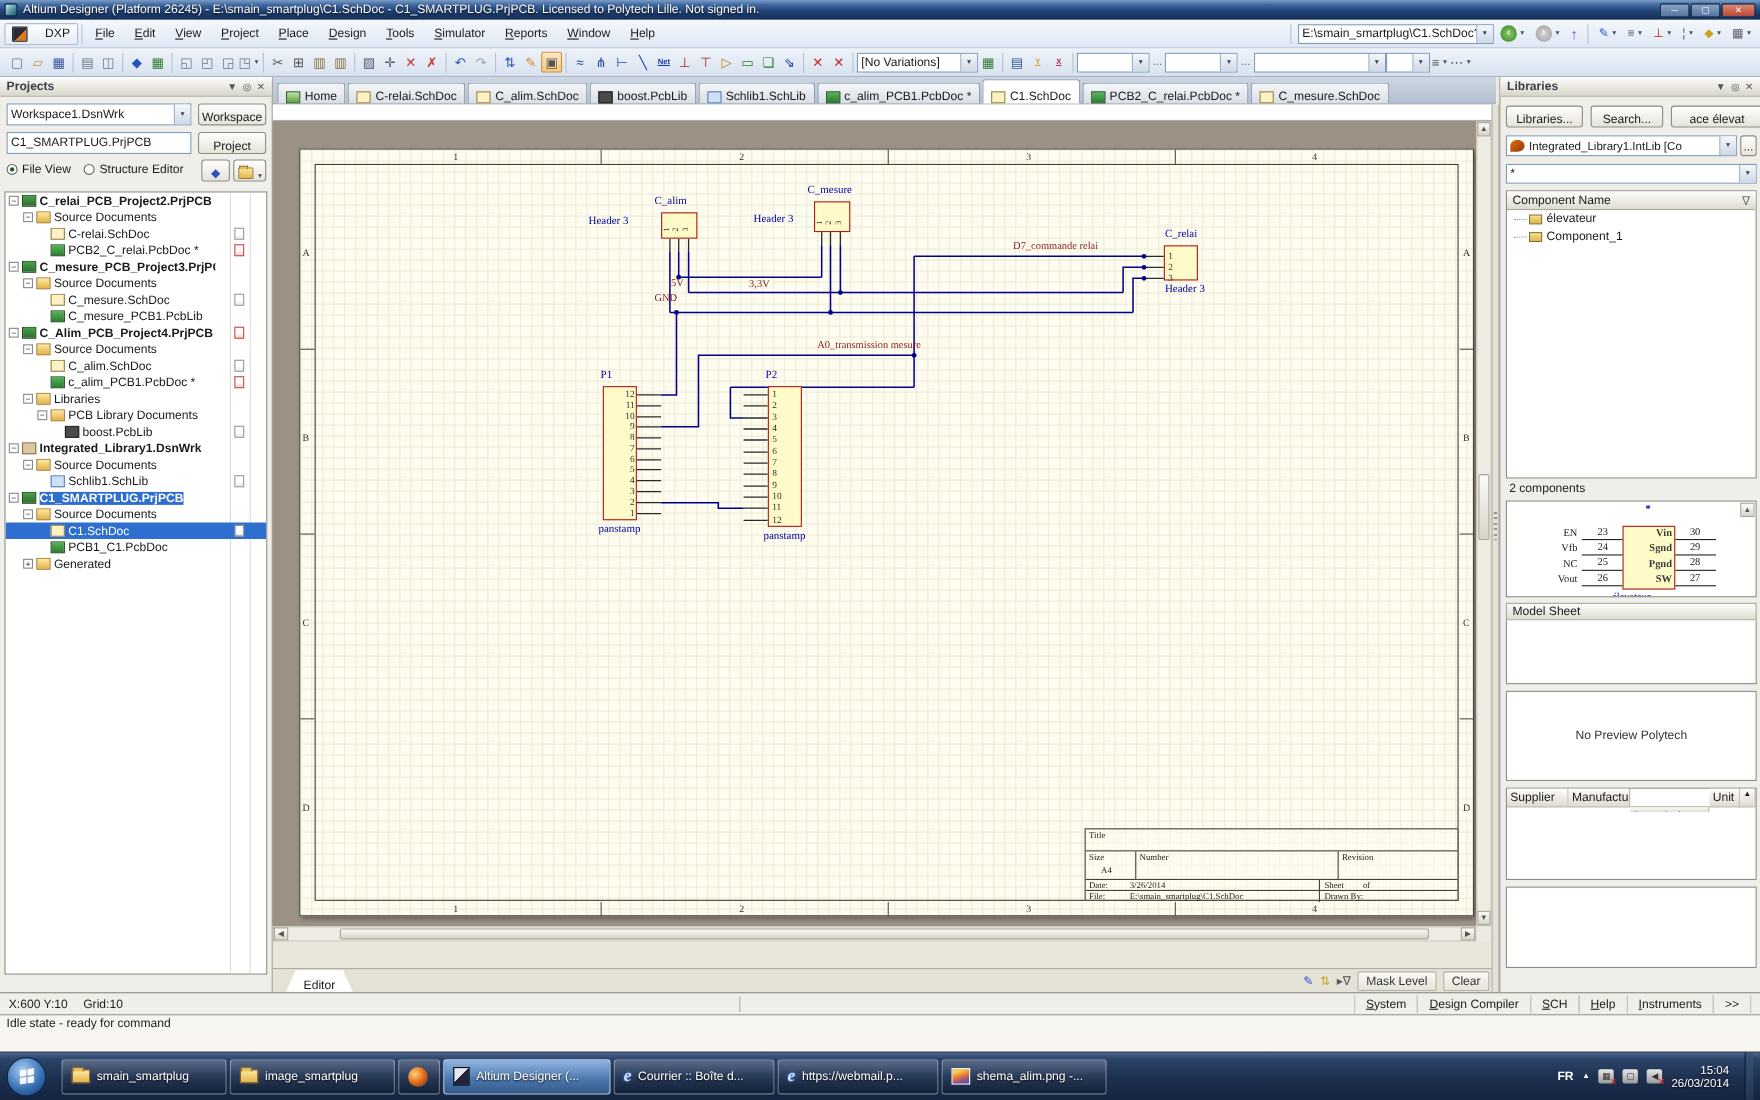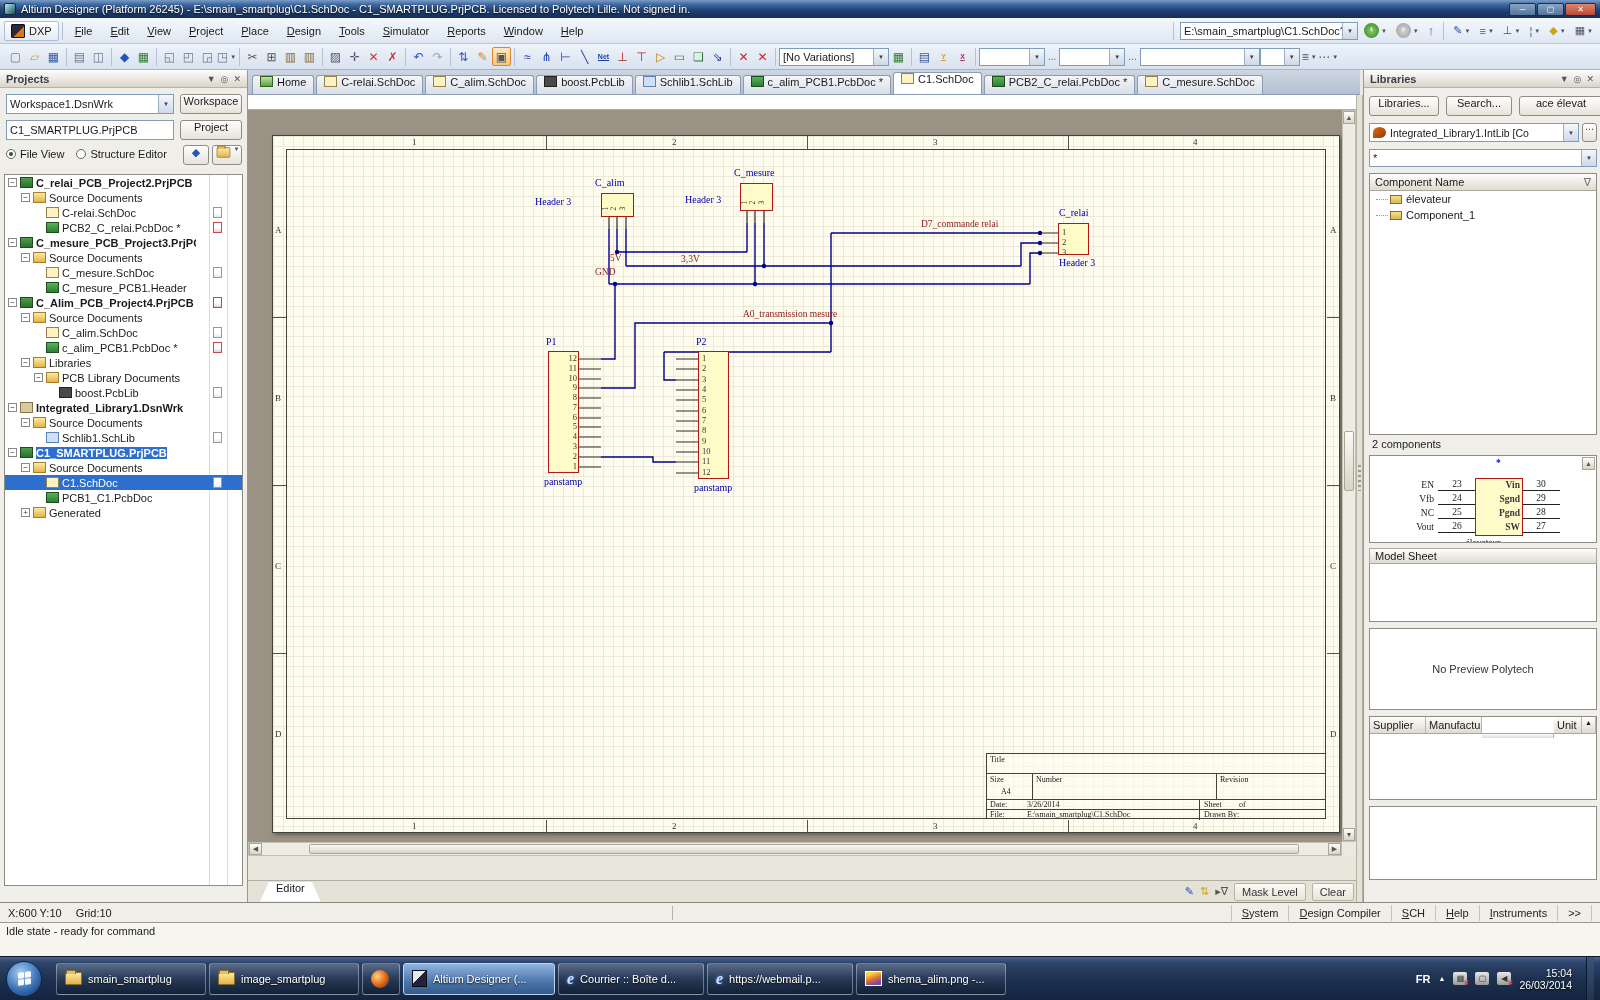--- a/index.html
+++ b/index.html
@@ -8,55 +8,55 @@
 
 
 #titlebar{position:absolute;left:0;top:0;width:1600px;height:18px;background:linear-gradient(180deg,#7a9cc6 0%,#3f68a0 25%,#1e3f72 60%,#142f58 100%);color:#fff;display:flex;align-items:center;padding:0 4px;font-size:11px;text-shadow:0 1px 2px #000}
 #app-icon{width:12px;height:12px;border-radius:2px;background:linear-gradient(135deg,#cfe7ee,#4d8f9f 60%,#23505c);border:1px solid #0e2b33;margin-right:5px;flex:none}
 #win-btns{margin-left:auto;display:flex;gap:1px}
 .wbtn{width:27px;height:13px;display:flex;align-items:center;justify-content:center;font-size:8px;color:#fff;background:linear-gradient(#89a3c2,#54749c);border:1px solid #17304f;border-radius:2px;text-shadow:none}
 .wbtn.close{background:linear-gradient(#e0876f,#b54836);width:31px}
 
 
 #menubar{position:absolute;left:0;top:18px;width:1600px;height:26px;background:linear-gradient(#f5f8fc,#dde7f3);border-bottom:1px solid #b9c6d8;display:flex;align-items:center;padding:0 4px}
-#dxp-logo{display:flex;align-items:center;gap:4px;padding:2px 6px;border:1px solid #aebdd2;border-radius:2px;background:linear-gradient(#fff,#e4ebf5)}
+#dxp-logo{display:flex;align-items:center;gap:16px;padding:2px 6px;border:1px solid #aebdd2;border-radius:2px;background:linear-gradient(#fff,#e4ebf5)}
 #dxp-book{width:14px;height:14px;background:linear-gradient(135deg,#2a2a38 55%,#d97a1a 55%);border:1px solid #11111c;border-radius:1px}
 .menu-item{padding:3px 9px;cursor:default}
 #menu-right{margin-left:auto;display:flex;align-items:center;gap:3px}
 .mini-dd{font-size:6px;color:#456;margin-left:2px}
 .nav-circle{width:15px;height:15px;border-radius:50%;color:#fff;font-size:9px;line-height:13px;text-align:center;font-weight:bold}
 .ico-dd{display:flex;align-items:center;padding:1px 2px;border:1px solid transparent;border-radius:2px}
 .tb-sep{width:1px;height:18px;background:#b5c2d4;margin:0 3px;flex:none}
 #toolbar{position:absolute;left:0;top:44px;width:1600px;height:26px;background:linear-gradient(#eef3fa,#d8e2ef);border-bottom:1px solid #a8b6c8;display:flex;align-items:center;padding:0 6px}
 .tb-btn{width:19px;height:19px;display:flex;align-items:center;justify-content:center;font-size:12px;border:1px solid transparent;border-radius:2px;flex:none}
 .tb-btn.hl{border-color:#d98a2b;background:linear-gradient(#ffe9c7,#f5c87d)}
 .tb-txt{font-size:7px;font-weight:bold;text-decoration:underline}
 .combo{background:#fff;border:1px solid #7f9db9;display:flex;align-items:center;font-size:11px;height:18px;padding-left:3px}
 .combo .dd{margin-left:auto;width:15px;height:100%;background:linear-gradient(#f5f8fc,#cfd8e6);border-left:1px solid #9aafc5;display:flex;align-items:center;justify-content:center;font-size:6px;color:#345;flex:none}
 .dots-lbl{color:#667;padding:0 3px;font-size:10px}
 
 
 #tabbar{position:absolute;left:248px;top:70px;width:1112px;height:25px;background:linear-gradient(#cdd6e2,#b4c0d0);display:flex;align-items:flex-end;padding:0 4px;border-bottom:1px solid #8d9cb0}
-.dtab{display:flex;align-items:flex-start;gap:4px;height:19px;padding:0 7px;margin-right:2px;background:linear-gradient(#f4f6f9,#d9dee6);border:1px solid #8d9cb0;border-bottom:none;border-radius:3px 3px 0 0;font-size:11px;white-space:nowrap}
+.dtab{display:flex;align-items:flex-end;gap:4px;height:19px;padding:0 7px;margin-right:2px;background:linear-gradient(#f4f6f9,#d9dee6);border:1px solid #8d9cb0;border-bottom:none;border-radius:3px 3px 0 0;font-size:11px;white-space:nowrap}
 .dtab.active{background:#fff;height:22px;font-weight:normal}
 .ti{width:13px;height:11px;display:inline-block;border:1px solid #777;flex:none;position:relative}
 .ti-home{background:linear-gradient(#bfe3a8,#5ca13f);border-color:#32611e}
 .ti-sch{background:#fdf2c4;border-color:#94824a}
 .ti-pcb{background:linear-gradient(#57b457,#2e7d32);border-color:#1d4d1d}
 .ti-pcblib{background:#4a4a4a;border-color:#222}
 .ti-schlib{background:#cfe0f5;border-color:#5b82b5}
 .ti-prj{background:linear-gradient(#4aa04a,#2e6e2e);border-color:#1d4d1d}
 .ti-folder{background:linear-gradient(#ffe9a0,#e3b34a);border-color:#a67c2e}
 .ti-libpkg{background:#d9c9a3;border-color:#8a744a}
 
 
 #projects-panel{position:absolute;left:0;top:70px;width:248px;height:832px;background:#efeee8;border-right:1px solid #9a978d}
 .panel-hdr{position:absolute;left:0;top:0;right:0;height:18px;background:linear-gradient(#fdfdfb,#d9d6ca);border-bottom:1px solid #b4b1a5;display:flex;align-items:center;padding:0 6px;font-weight:bold;color:#3c3c46}
 .panel-hdr .hico{margin-left:auto;display:flex;gap:5px;font-size:9px;color:#555;font-weight:normal}
-.btn3d{background:linear-gradient(#fefefe,#e6e3d9);border:1px solid #8e8c83;border-radius:3px;box-shadow:inset 0 1px #fff;display:flex;align-items:flex-start;justify-content:center;font-size:11px}
+.btn3d{background:linear-gradient(#fefefe,#e6e3d9);border:1px solid #8e8c83;border-radius:3px;box-shadow:inset 0 1px #fff;display:flex;align-items:flex-end;justify-content:center;font-size:11px}
 #tree-box{position:absolute;left:4px;top:104px;right:4px;bottom:16px;background:#fff;border:1px solid #8e8c83;overflow:hidden}
 .tree-col{position:absolute;top:0;bottom:0;width:1px;background:#dcdcd2}
 .tree-row{position:relative;height:15px;display:flex;align-items:center;white-space:nowrap}
 .tree-row .lblwrap{display:flex;align-items:center;overflow:hidden;margin-right:46px}
 .exp{width:9px;height:9px;border:1px solid #888;background:#fff;font-size:8px;line-height:7px;text-align:center;color:#333;flex:none;margin-right:3px}
 .tree-lbl{overflow:hidden;text-overflow:clip}
 .sel-label{background:#2d6ecf;color:#fff}
 .tree-row.sel-row{background:#2d6ecf;color:#fff}
 .st{position:absolute;left:208px;top:2px;width:9px;height:11px;background:linear-gradient(#fff 55%,#e8e8e4);border:1px solid #9a9a94}
 .st.mod{border-color:#cc4444;background:linear-gradient(#fff 55%,#f2caca)}
@@ -80,21 +80,21 @@
 #tblock .cell{position:absolute;border-color:#44413a}
 
 .sb-track{position:absolute;background:#eeece2;border:1px solid #c3c0b4}
 .sb-btn{position:absolute;background:linear-gradient(#fdfdfb,#d8d5c8);border:1px solid #a9a699;font-size:7px;color:#555;display:flex;align-items:center;justify-content:center}
 .sb-thumb{position:absolute;background:linear-gradient(#fbfaf6,#d8d4c6);border:1px solid #a9a699;border-radius:2px}
 #splitter{position:absolute;left:1356px;top:95px;width:7px;height:807px;background:#e4e1d6;border-left:1px solid #b4b1a5;border-right:1px solid #b4b1a5}
 #splitter .grip{position:absolute;left:1px;top:370px;width:3px;height:26px;background:repeating-linear-gradient(#9a978d 0 2px,transparent 2px 5px)}
 
 
 #editor-strip{position:absolute;left:0;top:785px;width:1112px;height:22px;background:#e4e1d6;border-top:1px solid #b0ada3;display:flex;align-items:center}
-#editor-tab{height:20px;margin-left:12px;padding:0 16px;background:#fff;clip-path:polygon(9px 0,calc(100% - 9px) 0,100% 100%,0 100%);display:flex;align-items:flex-start;font-size:11px}
+#editor-tab{height:20px;margin-left:12px;padding:0 16px;background:#fff;clip-path:polygon(9px 0,calc(100% - 9px) 0,100% 100%,0 100%);display:flex;align-items:flex-end;font-size:11px}
 #mask-controls{margin-left:auto;display:flex;align-items:center;gap:6px;padding-right:6px;color:#333}
 .flat-btn{padding:2px 7px;border:1px solid #b5b2a8;border-radius:2px;background:linear-gradient(#fbfaf6,#e6e3d8)}
 
 
 #statusbar{position:absolute;left:0;top:902px;width:1600px;height:20px;background:#efeee8;border-top:1px solid #8b887e;display:flex;align-items:center;padding:0 8px;color:#222}
 #statusbar .vline{width:1px;height:14px;background:#b4b1a5;margin:0 10px}
 #status-menus{margin-left:auto;display:flex;align-items:center}
 .smenu{padding:2px 10px;border-left:1px solid #c6c3b8;border-right:1px solid #c6c3b8;margin-left:-1px}
 #idlebar{position:absolute;left:0;top:922px;width:1600px;height:34px;background:#f6f5ef;border-top:1px solid #9a978d;padding:2px 6px;color:#222}
 
@@ -520,21 +520,21 @@
               <span class="ti ti-sch" style="margin-right: 3px;"></span>
               <span class="tree-lbl">C_mesure.SchDoc</span>
             </span>
             <span class="st"></span>
           </div>
           <div class="tree-row">
             <span class="lblwrap">
               <span style="width: 29px; flex: 0 0 auto;"></span>
               <span style="width: 12px; flex: 0 0 auto;"></span>
               <span class="ti ti-pcb" style="margin-right: 3px;"></span>
-              <span class="tree-lbl">C_mesure_PCB1.Header</span>
+              <span class="tree-lbl">C_mesure_PCB1.PcbLib</span>
             </span>
           </div>
           <div class="tree-row">
             <span class="lblwrap">
               <span style="width: 3px; flex: 0 0 auto;"></span>
               <span class="exp">−</span>
               <span class="ti ti-prj" style="margin-right: 3px;"></span>
               <span class="tree-lbl" style="font-weight: bold;">C_Alim_PCB_Project4.PrjPCB</span>
             </span>
             <span class="st mod"></span>

